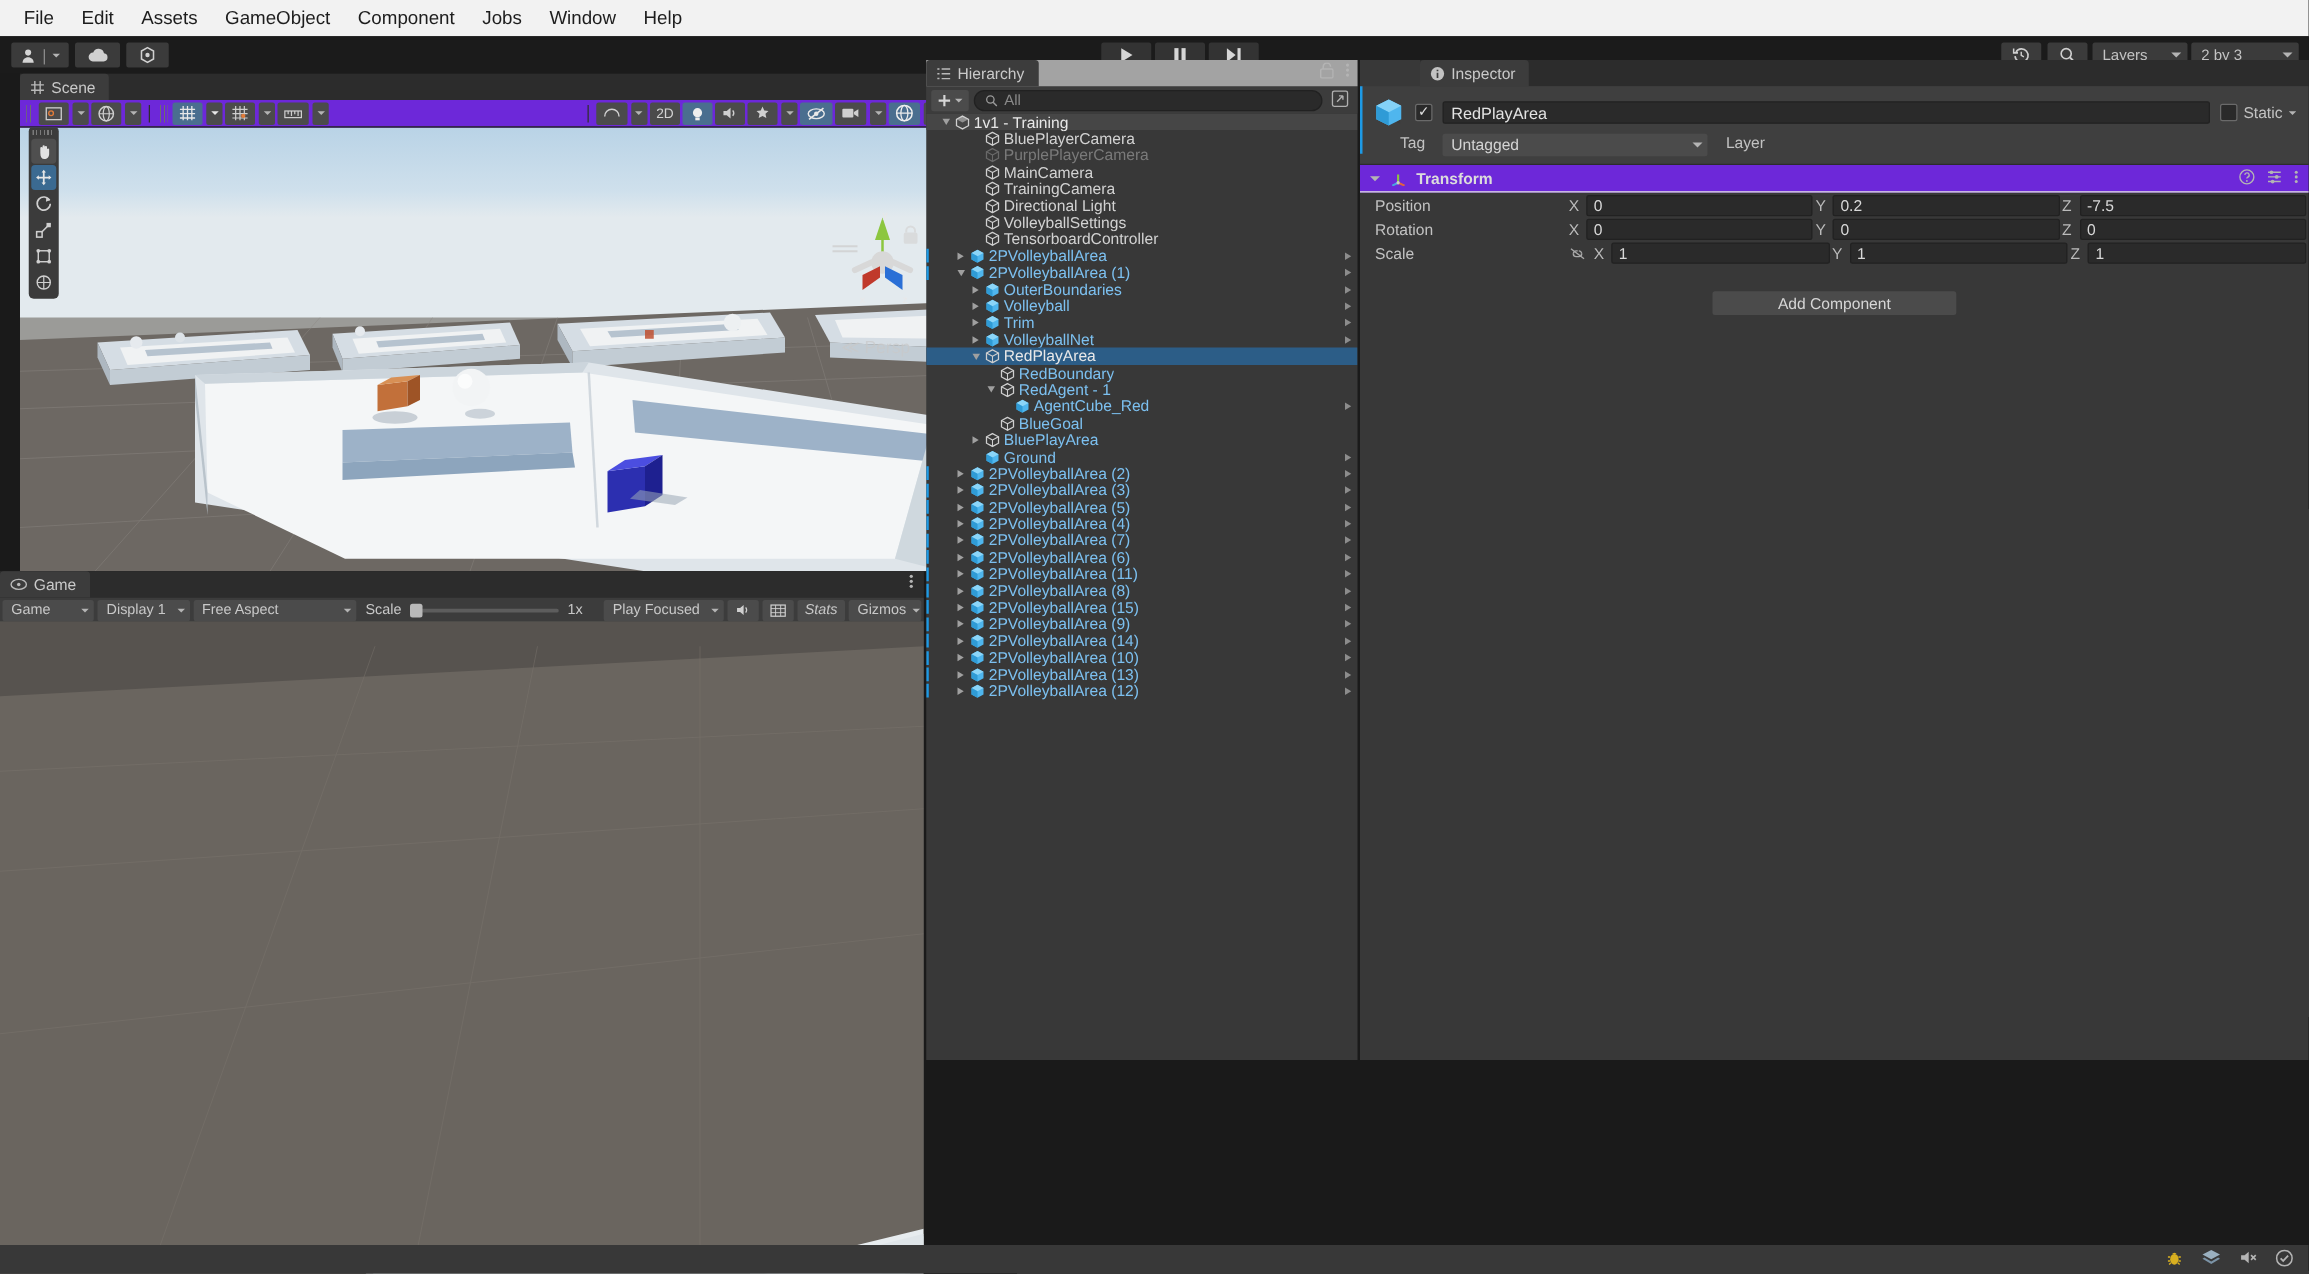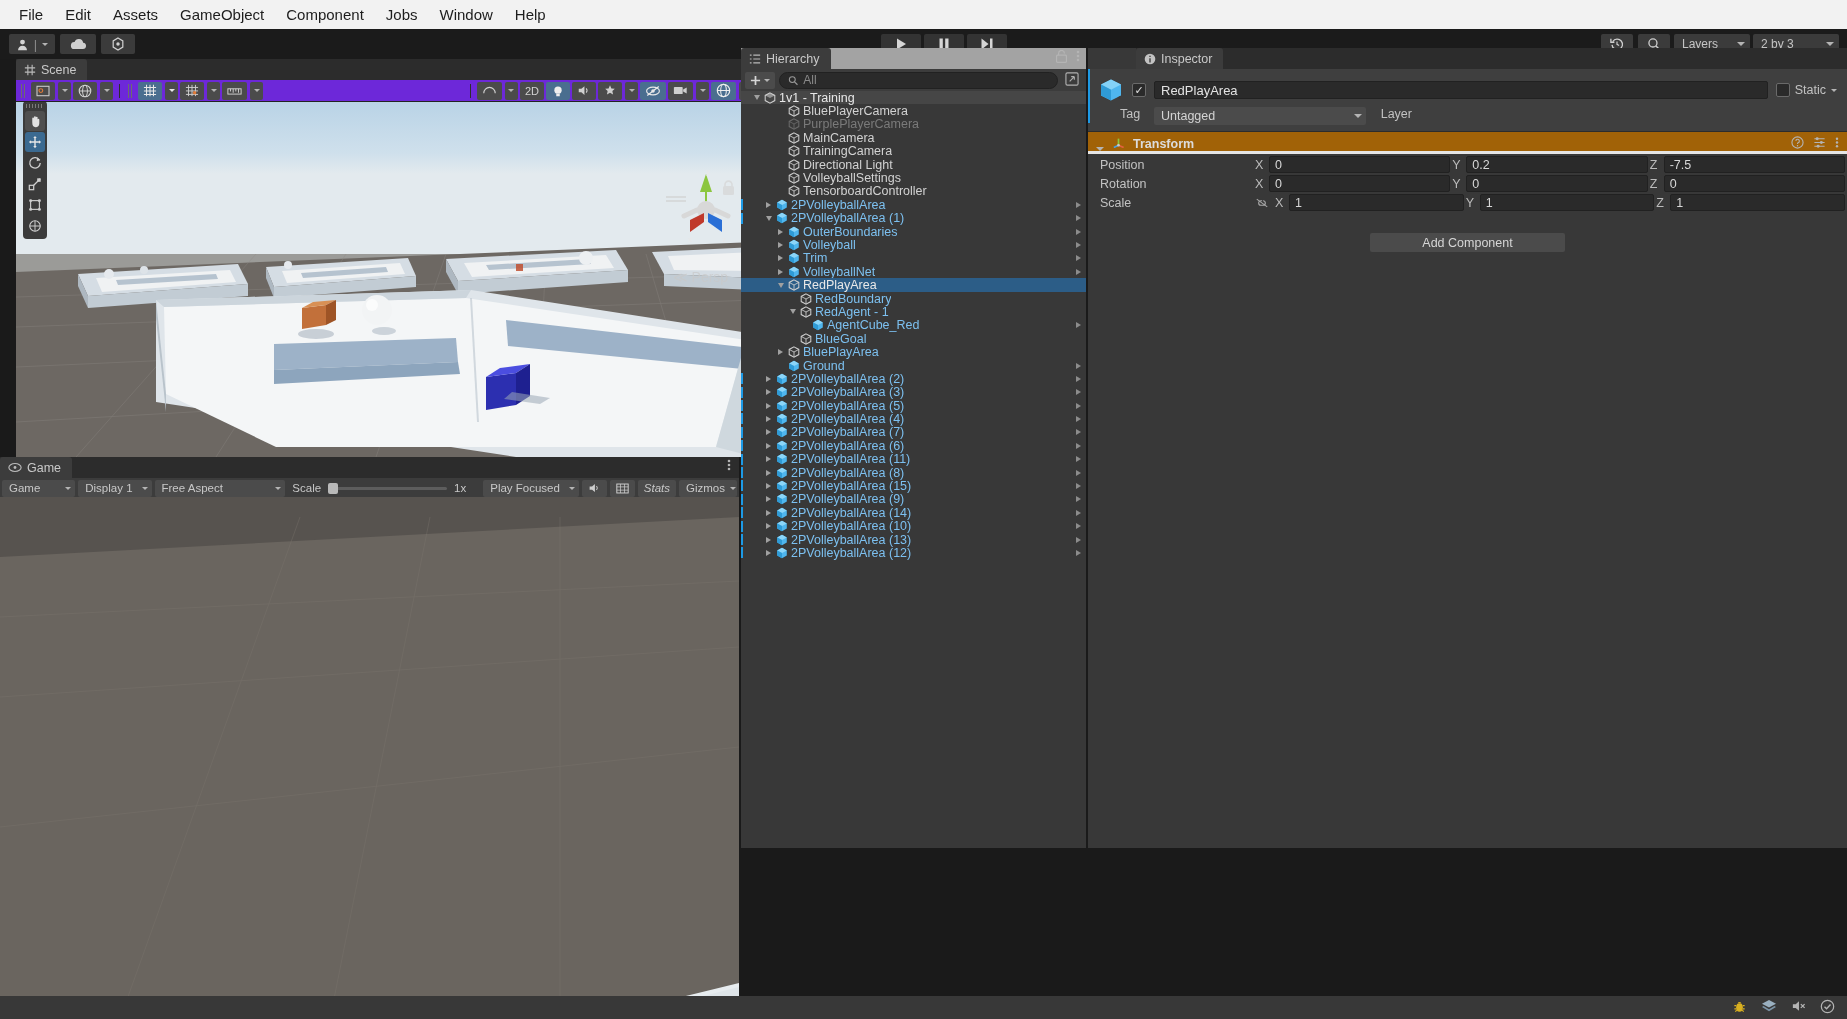--- a/index.html
+++ b/index.html
@@ -161,22 +161,22 @@
   .ck { width: 14px; height: 14px; background: #2a2a2a; border: 1px solid #6a6a6a;
     border-radius: 2px; display: flex; align-items: center; justify-content: center;
     color: #e0e0e0; font-size: 11px; line-height: 1; }
   .insp-row2 { display: flex; align-items: flex-start; padding: 1px 10px 6px 32px; gap: 6px; }
   .ilabel { color: #c2c2c2; font-size: 12.5px; }
   .idrop { height: 18px; background: #4b4b4b; border-radius: 2px; display: flex;
     align-items: center; padding: 0 4px 0 7px; color: #d4d4d4; font-size: 12.5px;
     cursor: default; }
   .idrop .lbl { flex: 1; }
 
-  .comp-header { height: 22px; background: #a16207; display: flex; align-items: flex-end;
-    padding: 0 8px; gap: 7px; border-bottom: 3px solid #e5e5e5; }
+  .comp-header { height: 22px; background: #6d28d9; display: flex; align-items: center;
+    padding: 0 8px; gap: 7px; border-bottom: 1px solid #e5e5e5; }
   .comp-title { font-weight: bold; color: #dcdcdc; font-size: 12.5px; }
   .comp-icons { margin-left: auto; display: flex; gap: 9px; align-items: center;
     color: #b4b4b4; font-size: 11px; }
   .vec-row { display: flex; align-items: center; height: 17px; margin-top: 2px; padding-left: 12px; }
   .vec-label { width: 155px; color: #c2c2c2; font-size: 12.5px; }
   .vec-fields { display: flex; flex: 1; gap: 0; }
   .vec-f { display: flex; align-items: center; flex: 1; gap: 4px; padding-right: 2px; }
   .vec-ax { color: #bbb; font-size: 12.5px; width: 10px; }
   .vec-in { flex: 1; height: 17px; background: #2a2a2a; border: 1px solid #212121;
     border-radius: 2px; display: flex; align-items: center; padding: 0 5px;

